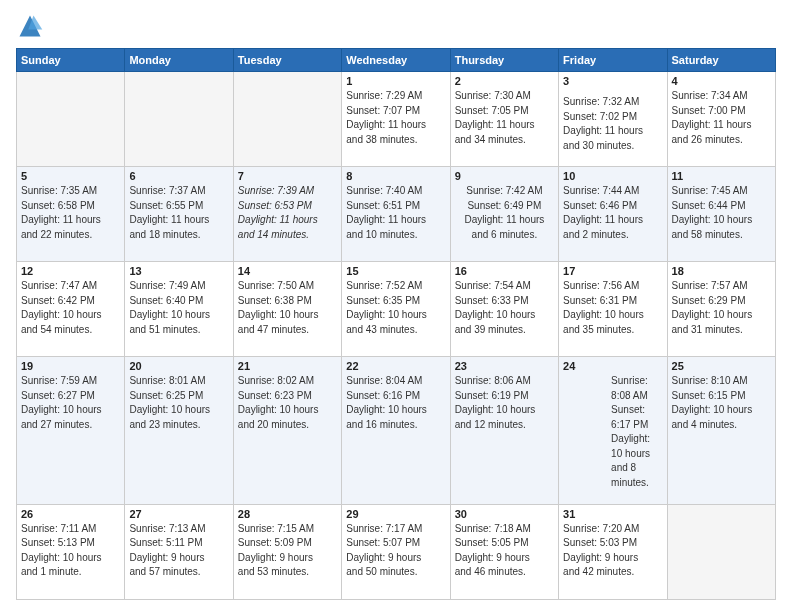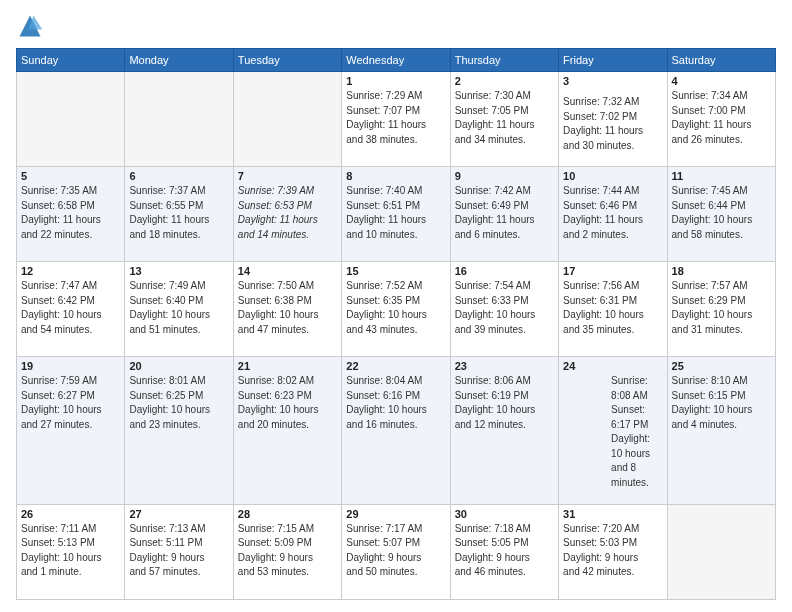--- a/index.html
+++ b/index.html
@@ -56,21 +56,21 @@
       flex: 1;
       border: 1px solid #ccc;
       border-collapse: collapse;
       width: 100%;
       table-layout: fixed;
     }
     .calendar th {
       background: #2a6db5;
       color: #fff;
       font-size: 11px;
-      font-weight: normal;
+      font-weight: bold;
       padding: 5px 4px;
       text-align: left;
       border: 1px solid #1a5a9a;
     }
     .calendar td {
       border: 1px solid #ccc;
       vertical-align: top;
       padding: 3px 4px;
       font-size: 9.5px;
       color: #333;
@@ -186,21 +186,21 @@
           </td>
           <td>
             <div class="day-num">8</div>
             <div class="day-info" style="white-space: pre-line;">Sunrise: 7:40 AM
 Sunset: 6:51 PM
 Daylight: 11 hours
 and 10 minutes.</div>
           </td>
           <td>
             <div class="day-num">9</div>
-            <div class="day-info" style="white-space: pre-line;">Sunrise: 7:42 AM
+            <div class="day-info" style="white-space: pre-line; text-align: center;">Sunrise: 7:42 AM
 Sunset: 6:49 PM
 Daylight: 11 hours
 and 6 minutes.</div>
           </td>
           <td>
             <div class="day-num">10</div>
             <div class="day-info" style="white-space: pre-line;">Sunrise: 7:44 AM
 Sunset: 6:46 PM
 Daylight: 11 hours
 and 2 minutes.</div>

